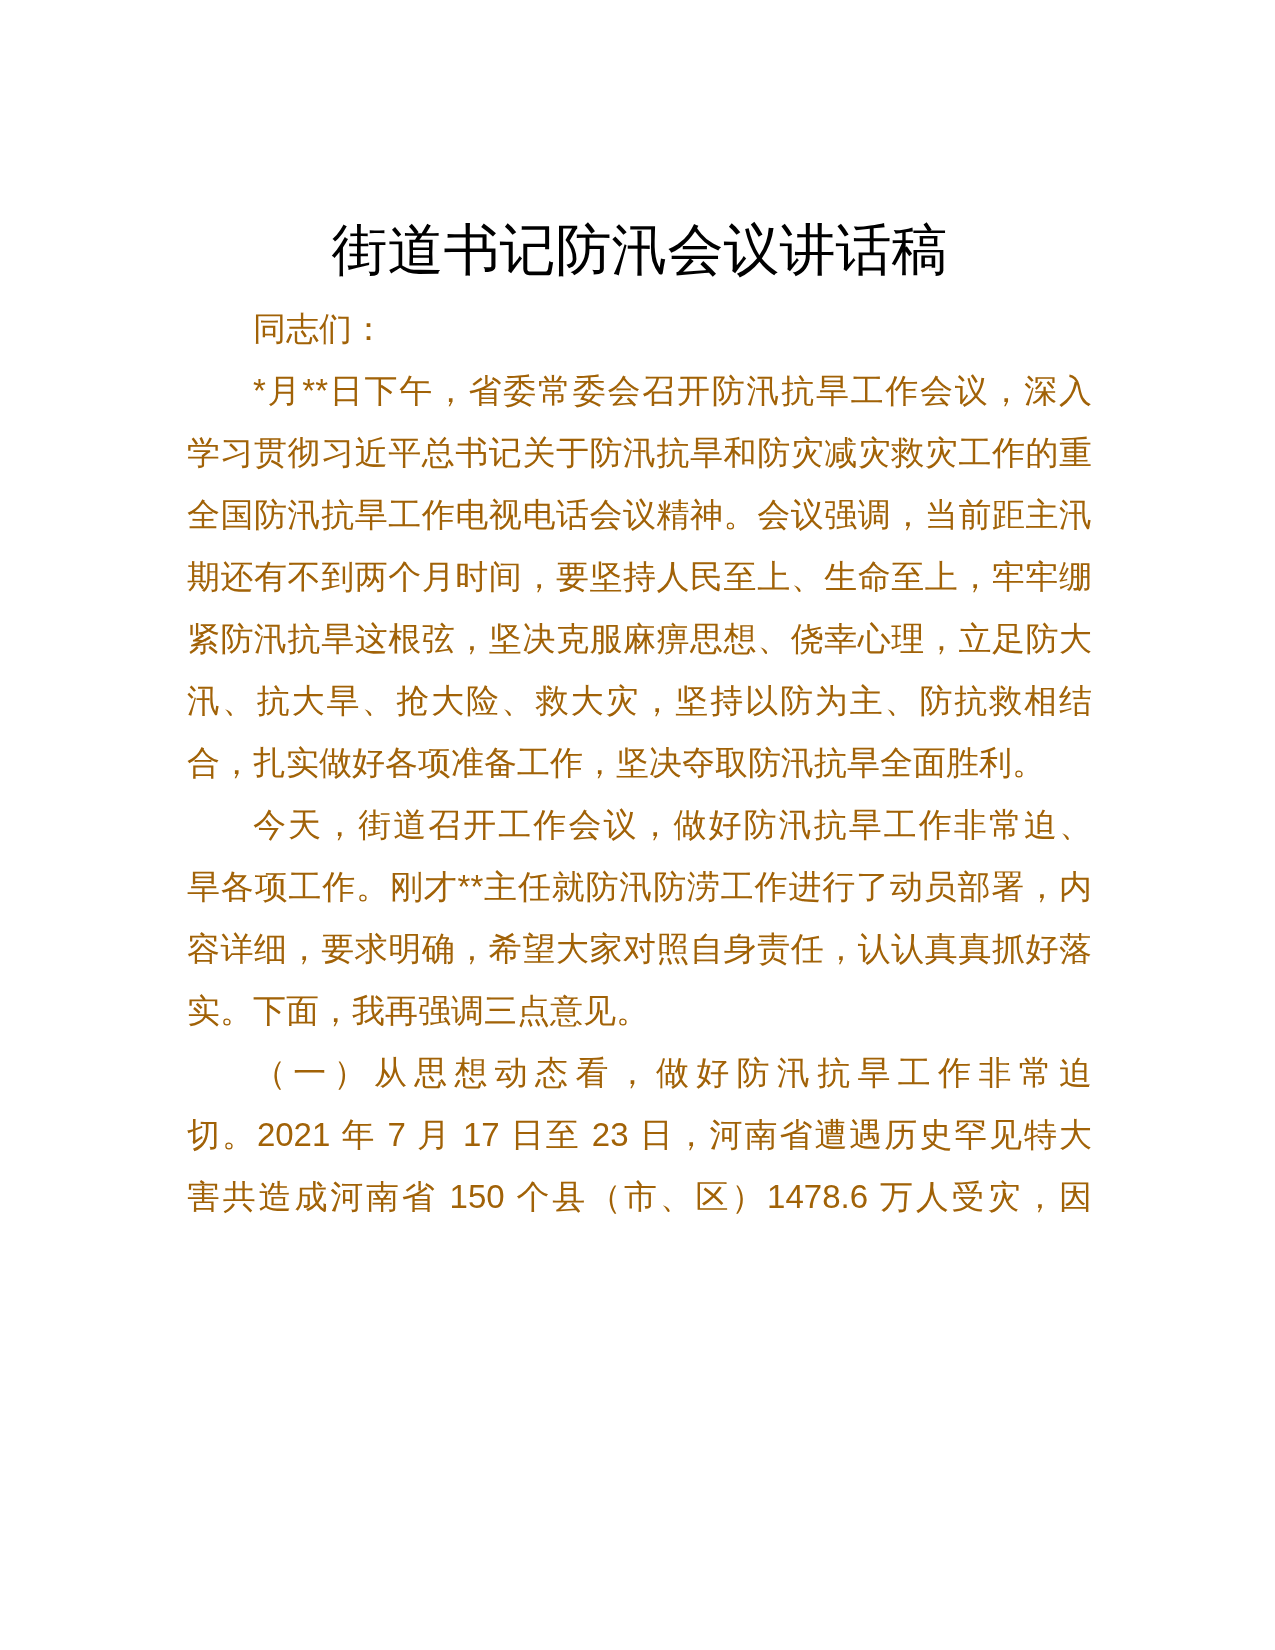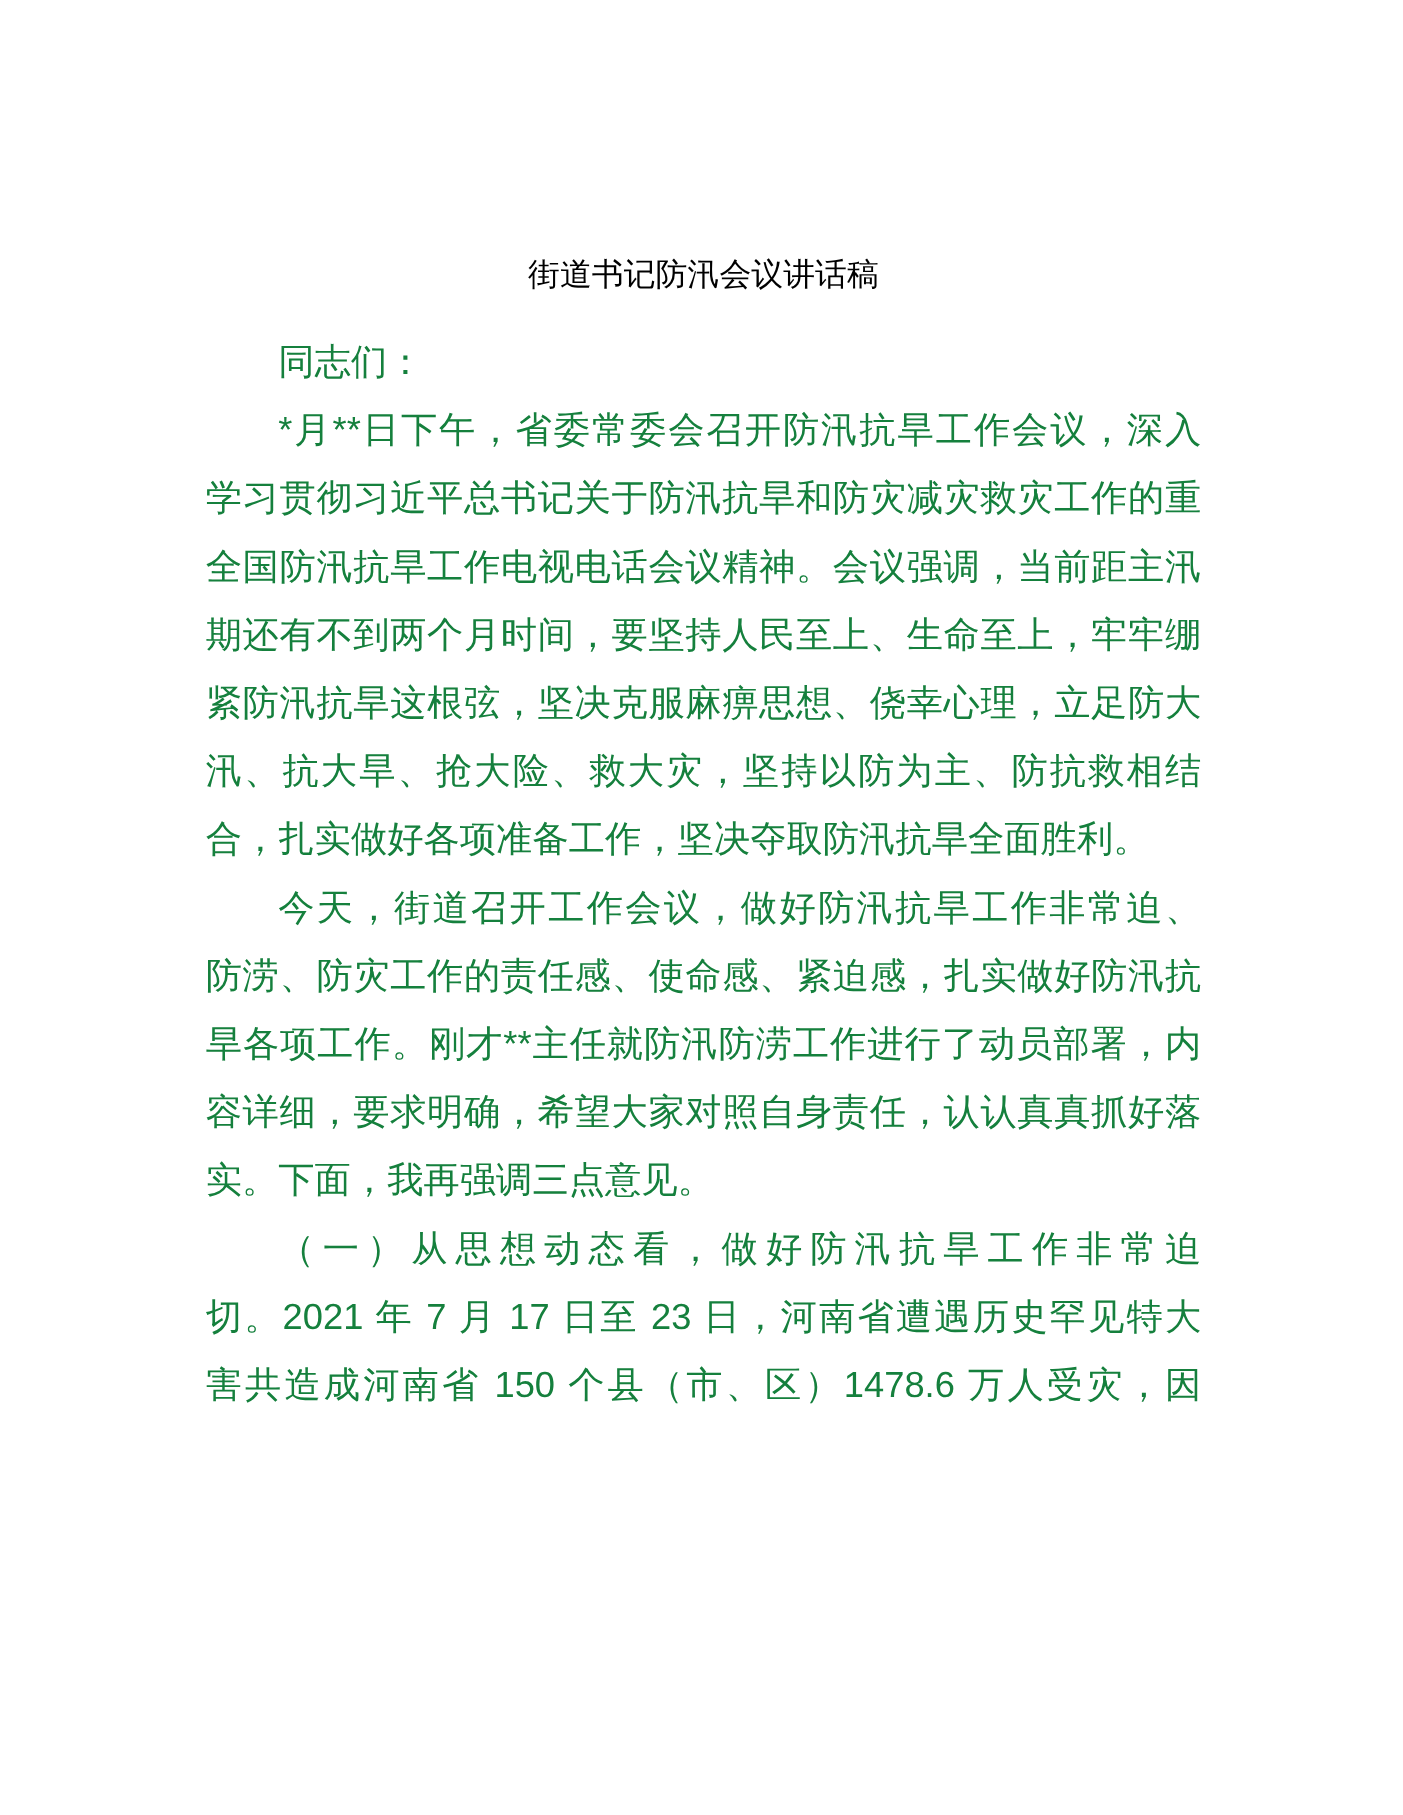--- a/index.html
+++ b/index.html
@@ -12,41 +12,41 @@
     width: 1275px;
     height: 1650px;
     background: #ffffff;
     box-sizing: border-box;
     padding: 225px 183px 0 187px;
     overflow: hidden;
     font-family: "Liberation Sans", "DejaVu Sans", sans-serif;
     color: #000000;
   }
   .doc-title {
-    font-size: 29px;
+    font-size: 56px;
     line-height: 50px;
     font-weight: 400;
     text-align: center;
     margin: 0 0 23px 0;
     white-space: nowrap;
   }
   .para {
     margin: 0;
     padding: 0;
   }
   .line {
     font-size: 33px;
     line-height: 62px;
     height: 62px;
     overflow: hidden;
     text-align: justify;
     text-align-last: justify;
     text-justify: inter-character;
     font-weight: 400;
-    color: #15803d;
+    color: #a16207;
   }
   .line.end {
     text-align-last: left;
   }
   .line.indent {
     padding-left: 66px;
   }
 </style>
 </head>
 <body>
@@ -64,21 +64,20 @@
     <div class="line">学习贯彻习近平总书记关于防汛抗旱和防灾减灾救灾工作的重</div>
     <div class="line">全国防汛抗旱工作电视电话会议精神。会议强调，当前距主汛</div>
     <div class="line">期还有不到两个月时间，要坚持人民至上、生命至上，牢牢绷</div>
     <div class="line">紧防汛抗旱这根弦，坚决克服麻痹思想、侥幸心理，立足防大</div>
     <div class="line">汛、抗大旱、抢大险、救大灾，坚持以防为主、防抗救相结</div>
     <div class="line end">合，扎实做好各项准备工作，坚决夺取防汛抗旱全面胜利。</div>
   </div>
 
   <div class="para">
     <div class="line indent">今天，街道召开工作会议，做好防汛抗旱工作非常迫、</div>
-    <div class="line">防涝、防灾工作的责任感、使命感、紧迫感，扎实做好防汛抗</div>
     <div class="line">旱各项工作。刚才**主任就防汛防涝工作进行了动员部署，内</div>
     <div class="line">容详细，要求明确，希望大家对照自身责任，认认真真抓好落</div>
     <div class="line end">实。下面，我再强调三点意见。</div>
   </div>
 
 
   <div class="para">
     <div class="line indent">（一）从思想动态看，做好防汛抗旱工作非常迫</div>
     <div class="line">切。2021 年 7 月 17 日至 23 日，河南省遭遇历史罕见特大</div>
     <div class="line">害共造成河南省 150 个县（市、区）1478.6 万人受灾，因</div>

